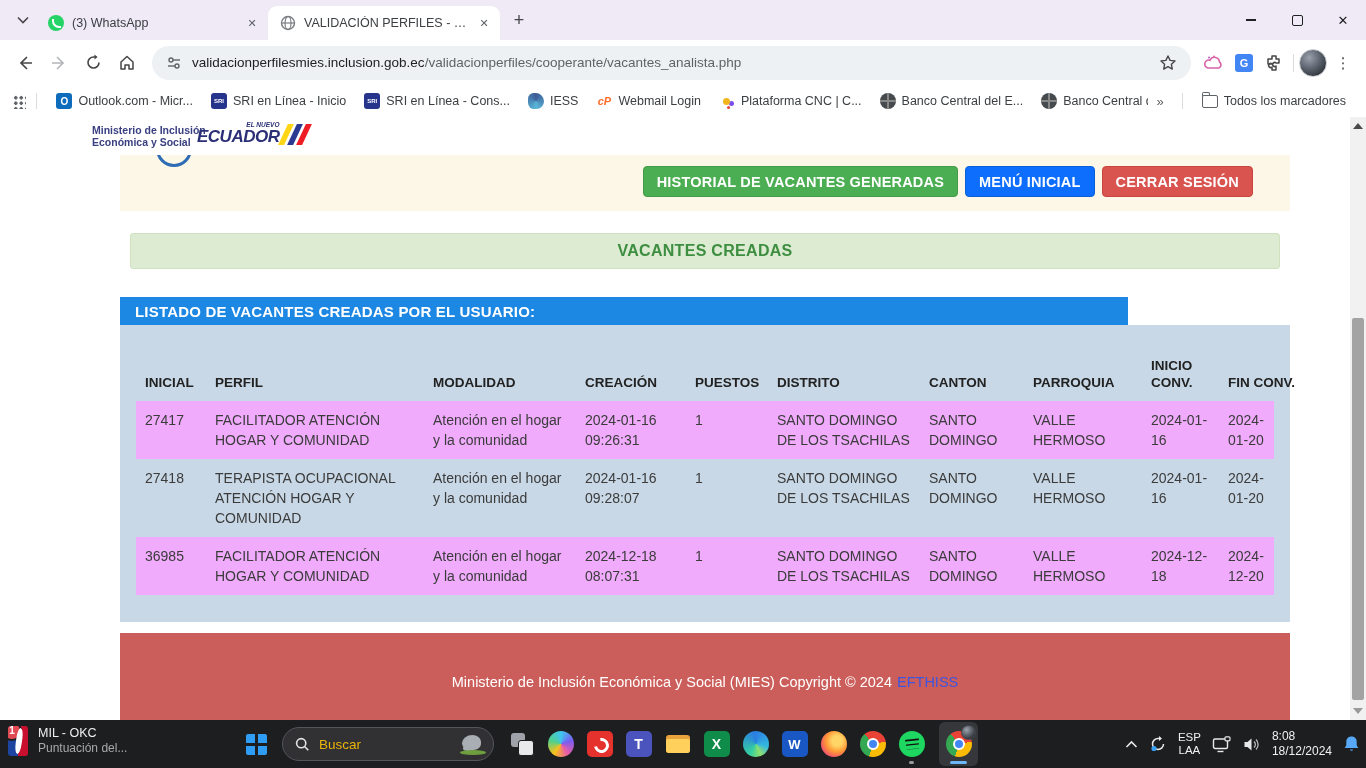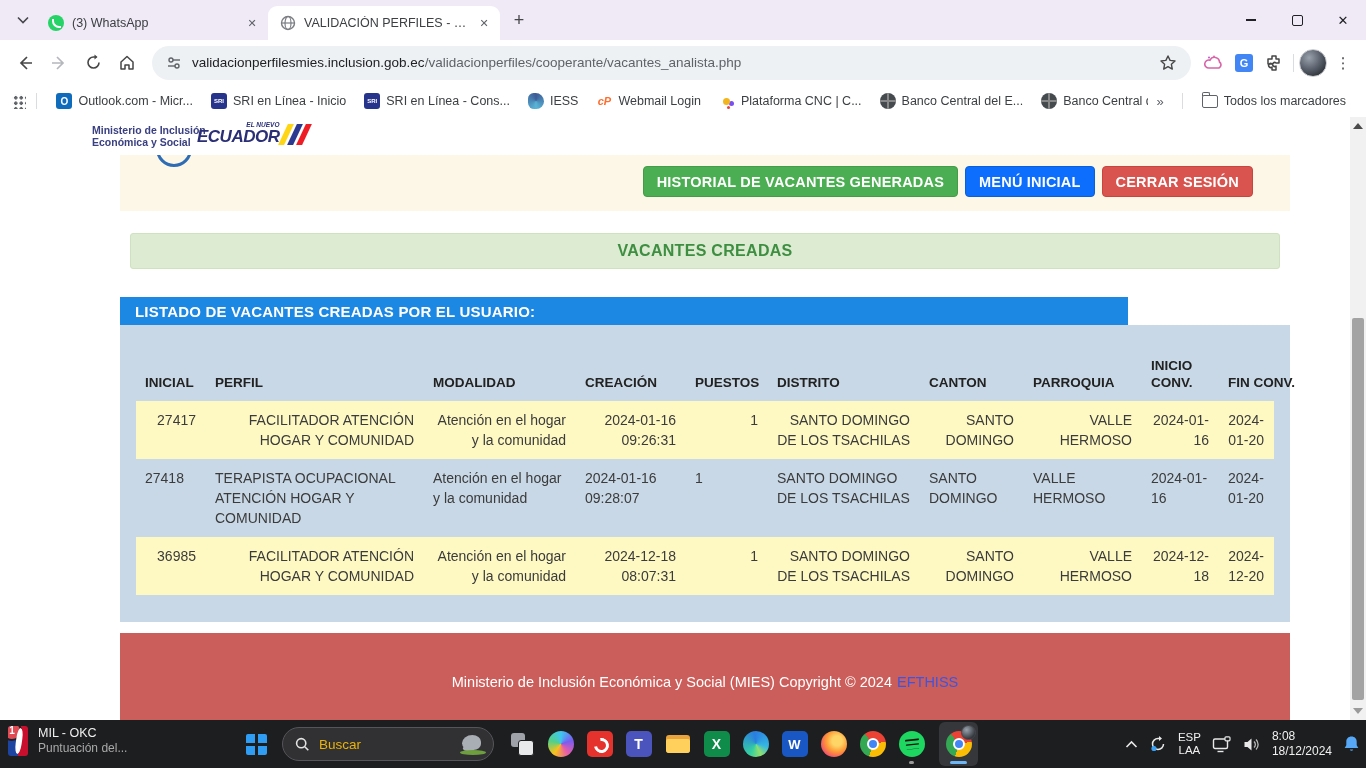--- a/index.html
+++ b/index.html
@@ -80,21 +80,21 @@
 
   .gbanner{position:absolute;top:116px;left:130px;width:1150px;height:36px;background:#dcebd1;border:1px solid #cfe2c0;border-radius:3px;box-sizing:border-box;
            display:flex;align-items:center;justify-content:center;color:#3e8e41;font-weight:bold;font-size:16px;letter-spacing:.3px;}
 
   .bluebar{position:absolute;top:180px;left:120px;width:1008px;height:28px;background:#1d87e4;color:#fff;font-weight:bold;font-size:15px;
            display:flex;align-items:center;padding-left:15px;box-sizing:border-box;letter-spacing:.2px;}
 
   .tablewrap{position:absolute;top:208px;left:120px;width:1170px;height:297px;background:#c8d8e6;box-sizing:border-box;padding:14px 16px 0;}
   .thead{display:flex;align-items:flex-end;min-height:52px;padding-bottom:10px;}
   .trow{display:flex;padding:9px 0;}
-  .trow.white{background:#fef9c3;text-align:right;}
+  .trow.white{background:#f0abfc;}
   .cell{box-sizing:border-box;padding:0 10px 0 9px;font-size:14px;color:#3b3b3b;line-height:20px;flex:0 0 auto;}
   .hcell{font-weight:bold;font-size:13.5px;color:#222;line-height:17px;}
   .c-codigo{width:70px;}.c-perfil{width:218px;}.c-modalidad{width:152px;}.c-creacion{width:110px;}
   .c-puestos{width:82px;}.c-distrito{width:152px;}.c-canton{width:104px;}.c-parroquia{width:118px;}
   .c-inicio{width:77px;word-break:break-all;}.c-fin{width:55px;word-break:break-all;}
   .hcell.c-inicio,.hcell.c-fin{word-break:normal;white-space:normal;}
   .hcell.c-fin{white-space:nowrap;}
 
   .footer{position:absolute;top:516px;left:120px;width:1170px;height:87px;background:#cb5e5a;display:flex;align-items:center;justify-content:center;
           color:#fff;font-size:14.5px;gap:5px;box-sizing:border-box;padding-top:10px;}

